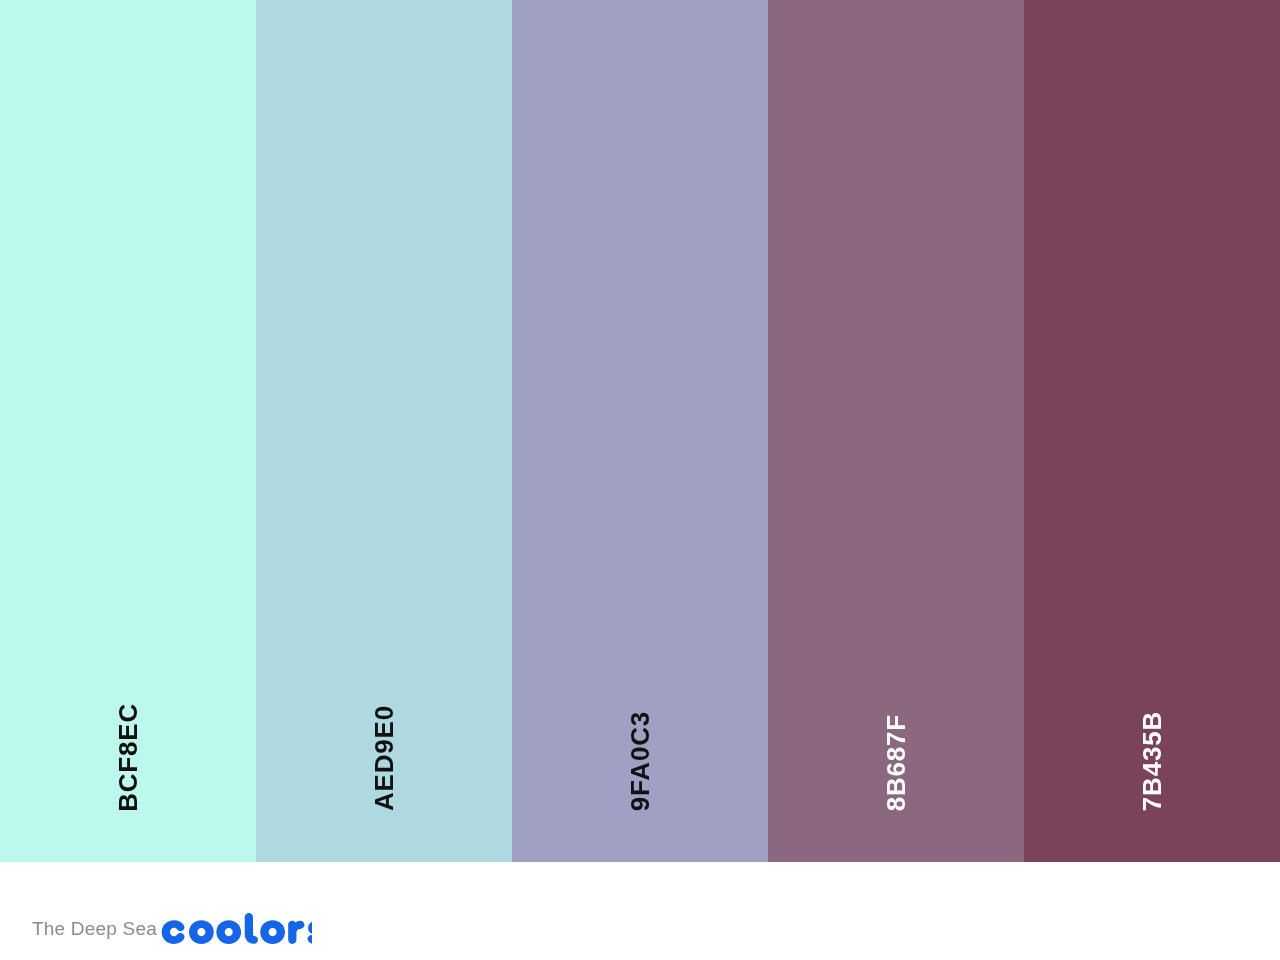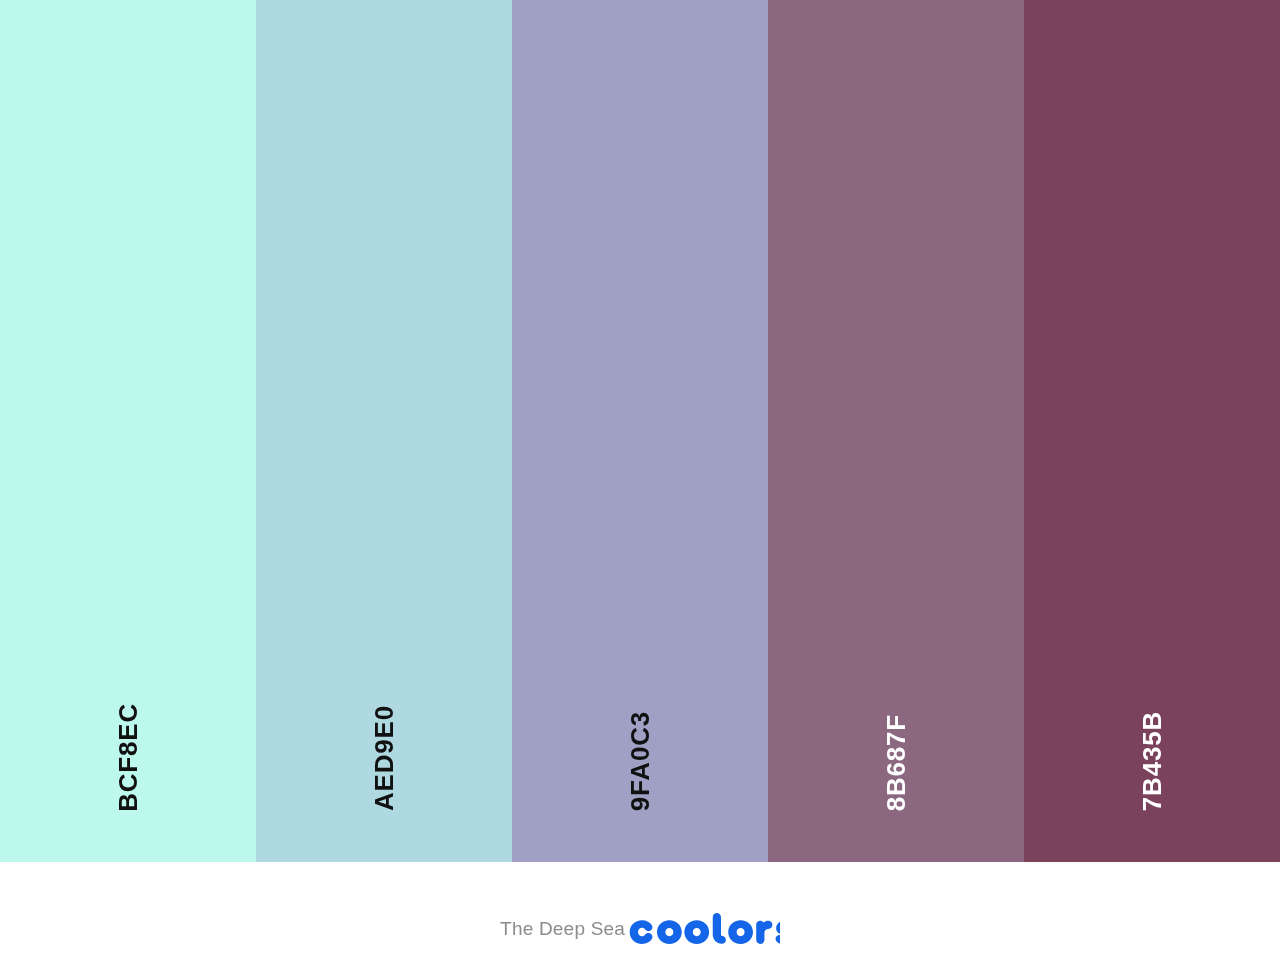--- a/index.html
+++ b/index.html
@@ -63,21 +63,21 @@
   .label-dark { color: #111111; }
   .label-light { color: #ffffff; }
 
   
   .footer {
     height: 64px;
     width: 1280px;
     background: #ffffff;
     display: flex;
     align-items: center;
-    justify-content: center;
+    justify-content: flex-start;
     padding: 0 32px;
     box-sizing: border-box;
     margin-top: 36px;
   }
 
   .palette-name {
     font-family: "Liberation Sans", sans-serif;
     font-size: 19px;
     font-weight: normal;
     color: #8c8c8c;

